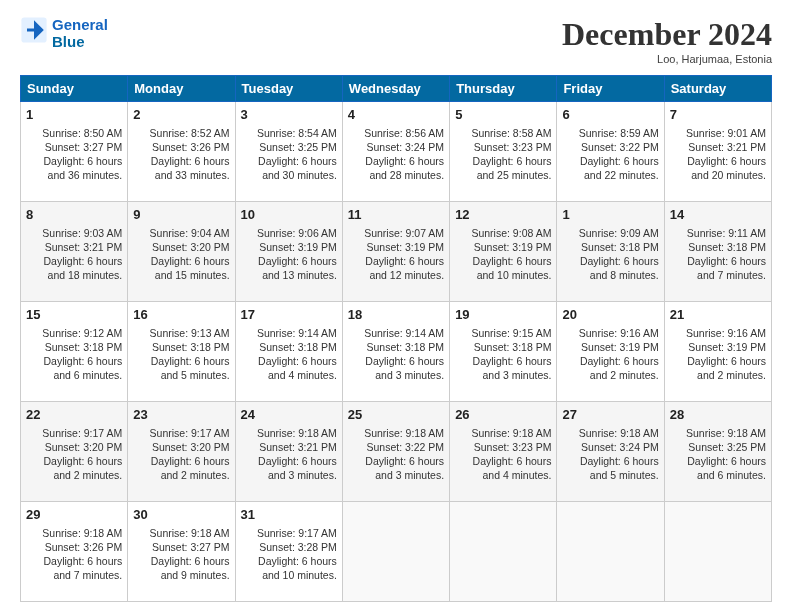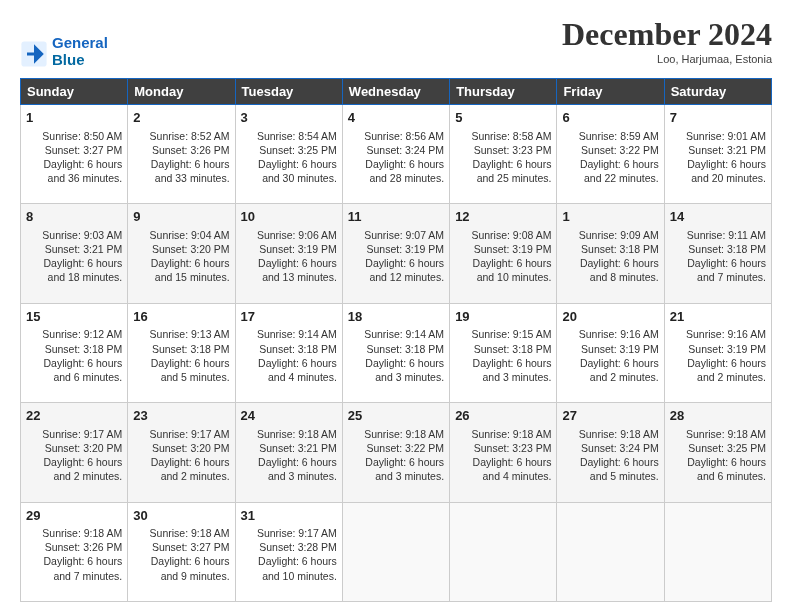--- a/index.html
+++ b/index.html
@@ -18,23 +18,22 @@
       flex-direction: column;
     }
     .header {
       display: flex;
       justify-content: space-between;
       align-items: flex-start;
       margin-bottom: 10px;
     }
     .logo {
       display: flex;
-      align-items: flex-end;
+      align-items: flex-start;
       gap: 4px;
-      margin-top: 18px;
     }
     .logo-icon {
       width: 28px;
       height: 28px;
     }
     .title-block {
       text-align: right;
     }
     .month-title {
       font-size: 32px;
@@ -46,21 +45,21 @@
       font-size: 11px;
       color: #404040;
     }
     .calendar {
       flex: 1;
       border-collapse: collapse;
       width: 100%;
       font-size: 11px;
     }
     .calendar th {
-      background: #404040;
+      background: #0369a1;
       color: #fff;
       text-align: left;
       padding: 5px 6px;
       font-size: 13px;
       font-weight: bold;
       border: 1px solid #1565c0;
     }
     .calendar td {
       border: 1px solid #ccc;
       vertical-align: top;

